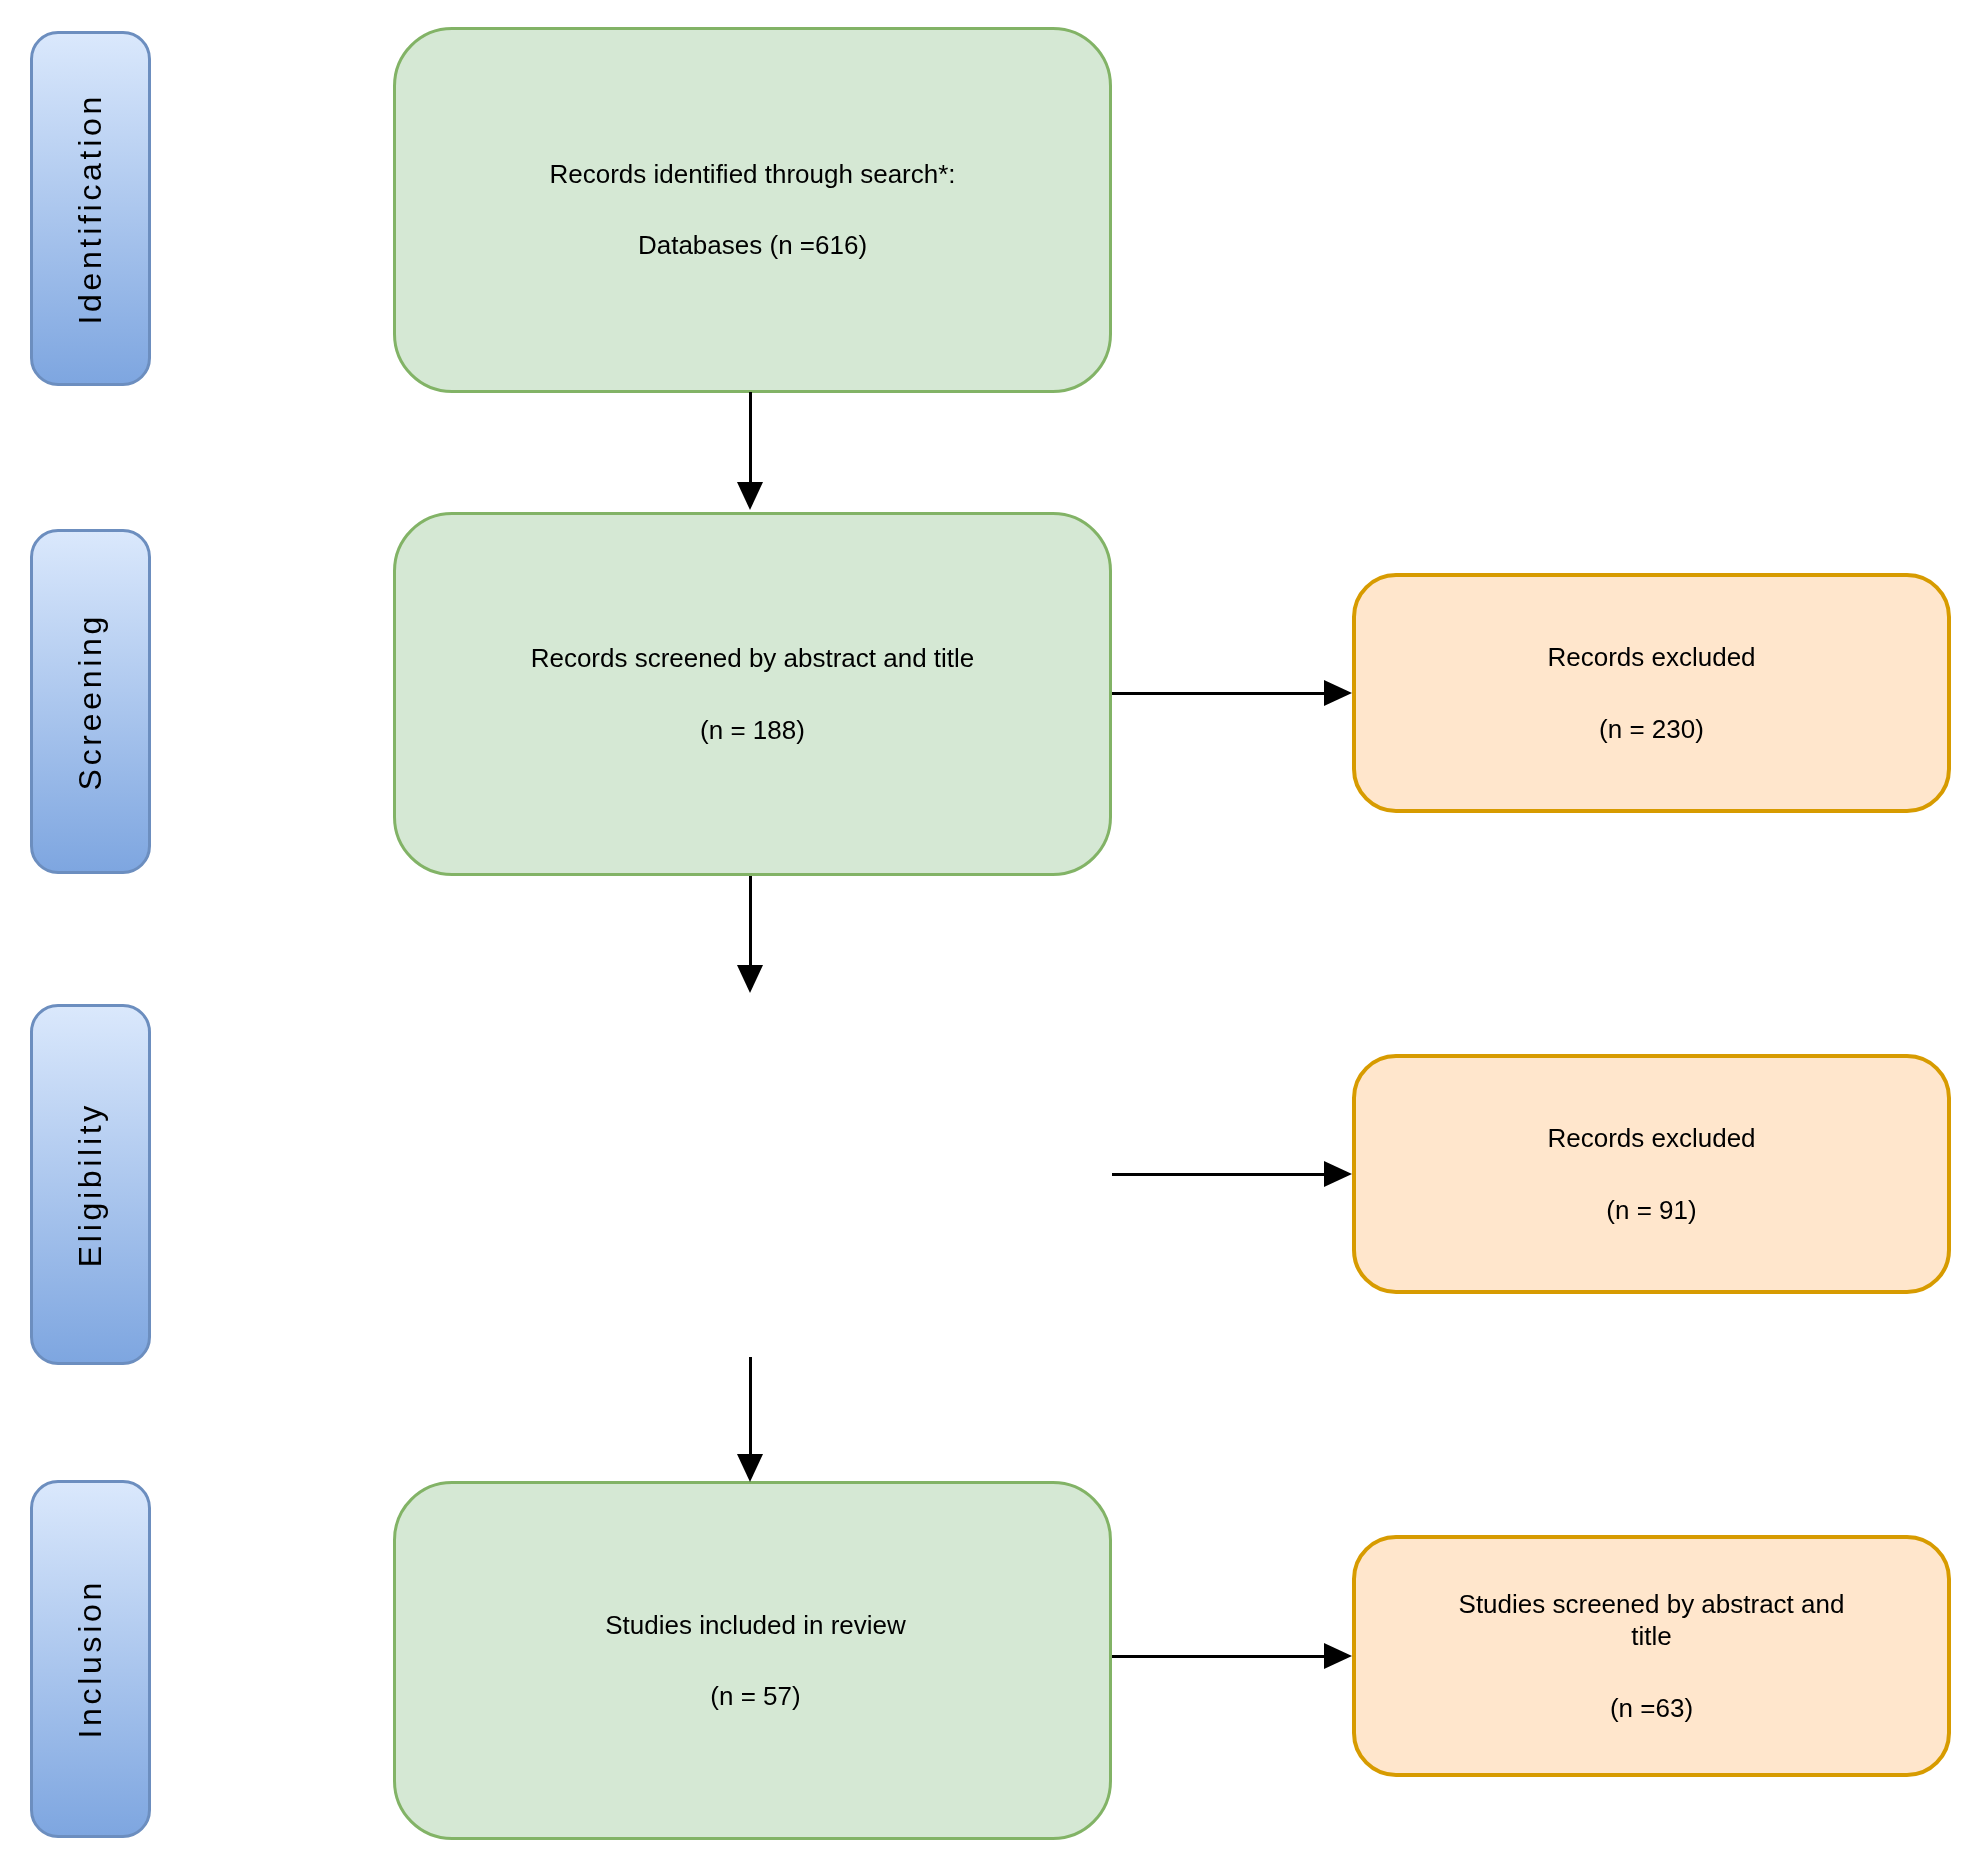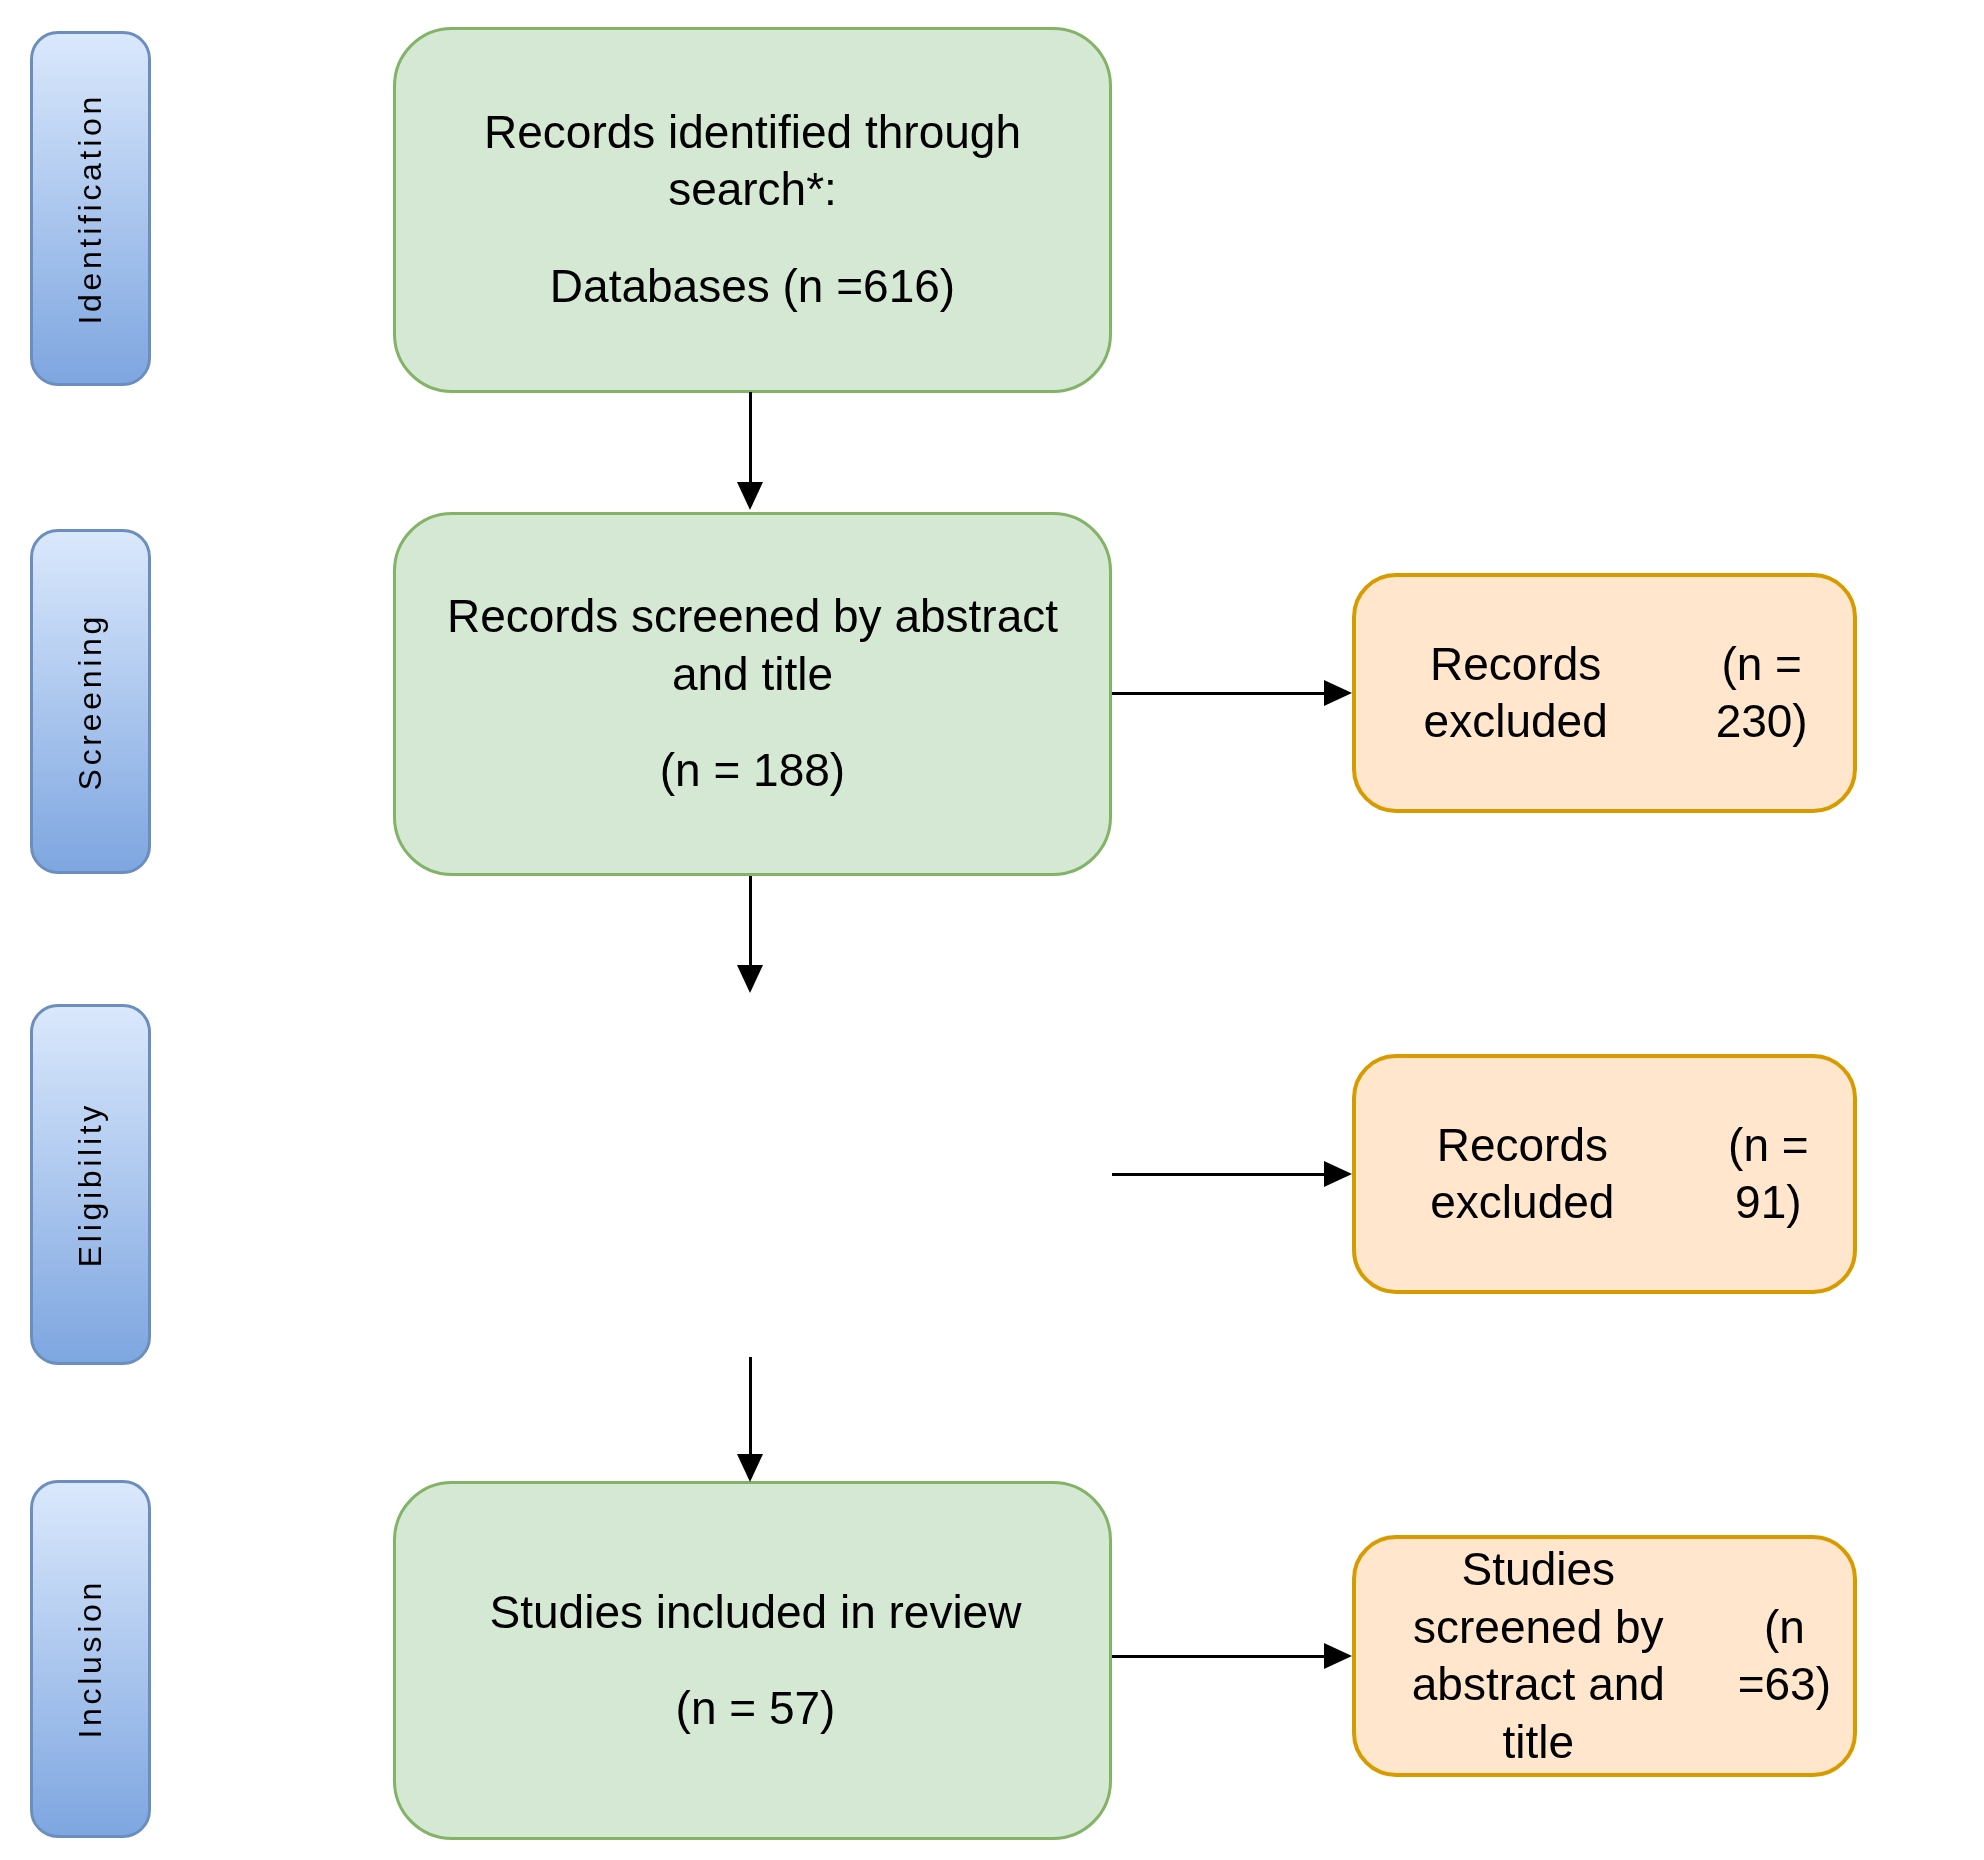--- a/index.html
+++ b/index.html
@@ -49,32 +49,32 @@
     border-radius:59px;
     display:flex;flex-direction:column;
     align-items:center;justify-content:center;
     gap:39px;
     box-sizing:border-box;
     padding:18.5px 25px;
   }
   
   .side-box{
     position:absolute;
-    left:1352px;width:505px;
+    left:1352px;width:599px;
     background:var(--side-fill);
     border:4.3px solid var(--side-border);
     border-radius:44px;
-    display:flex;flex-direction:row;
+    display:flex;flex-direction:column;
     align-items:center;justify-content:center;
     gap:39px;
     box-sizing:border-box;
     padding:18.5px 22px;
   }
   .box-line{
-    font-size:46px;
+    font-size:26px;
     line-height:1.25;
     text-align:center;
     white-space:pre-line;
     color:var(--text);
   }
   
   .v-arrow{
     position:absolute;
     left:737px;width:27px;
   }

